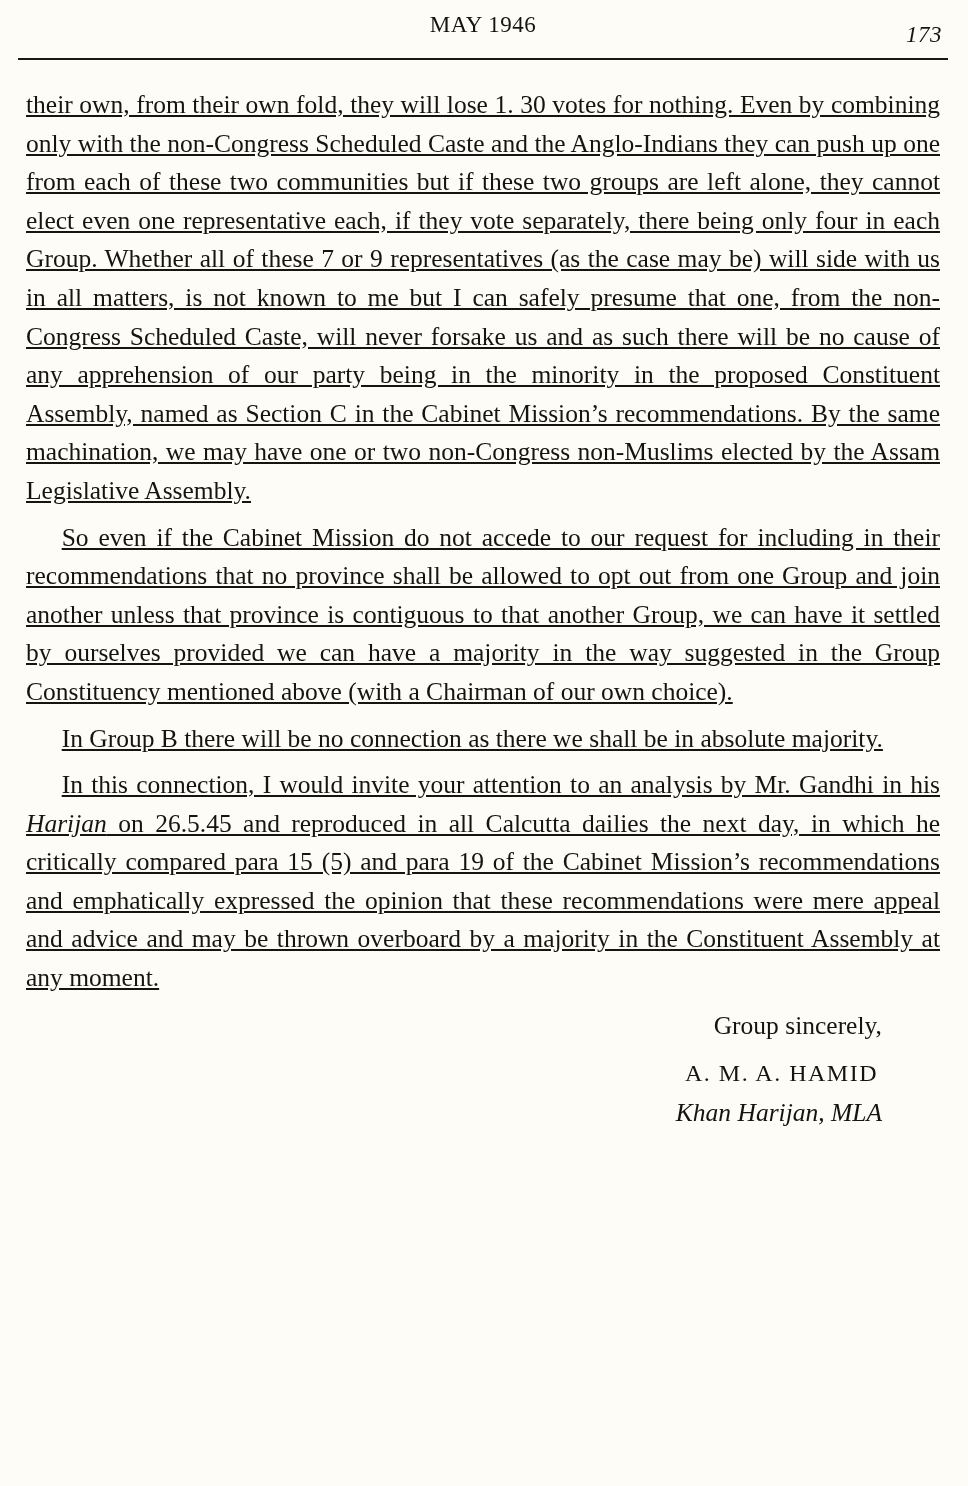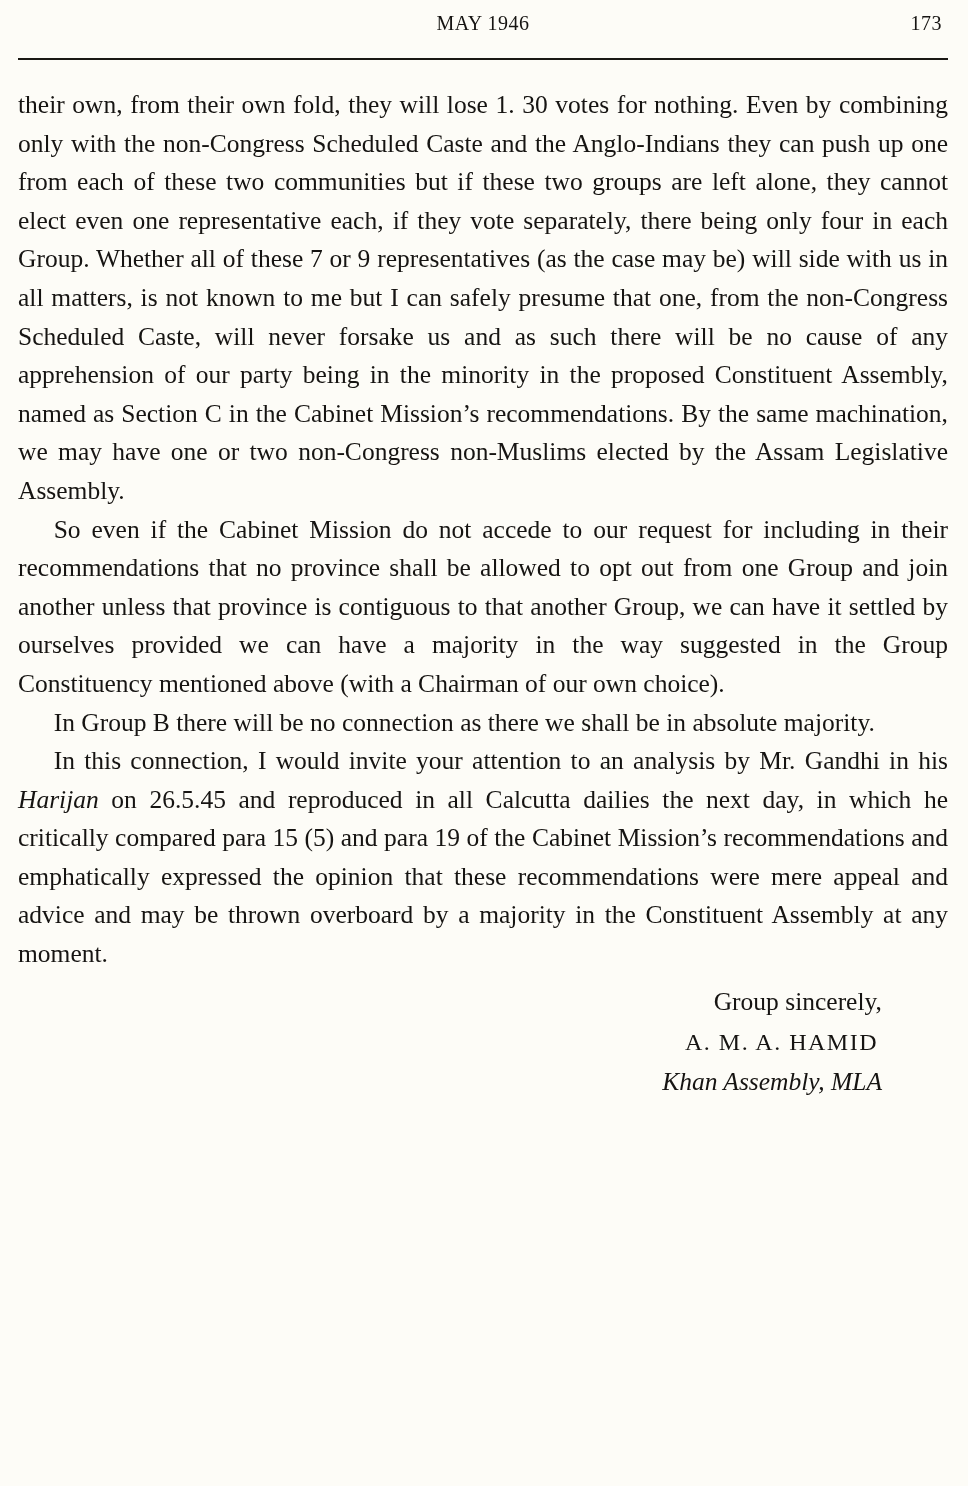--- a/index.html
+++ b/index.html
@@ -14,66 +14,69 @@
     margin: 0 auto;
     background: #fdfcf7;
     color: #161412;
     font-family: "Liberation Serif", "DejaVu Serif", serif;
     box-sizing: border-box;
     padding: 10px 20px 40px 18px;
   }
   .page-header {
     position: relative;
     height: 34px;
-    font-size: 20px;
+    font-size: 23px;
     letter-spacing: 0.5px;
   }
   .running-title {
     position: absolute;
     left: 0;
     right: 0;
     text-align: center;
     top: 2px;
   }
   .page-number {
     position: absolute;
     right: 6px;
-    top: 2px;
+    top: 12px;
+    font-style: italic;
   }
   .header-rule {
     border: none;
     border-top: 2px solid #1a1814;
     margin: 14px 0 26px 0;
   }
   .body-text {
     font-size: 25.5px;
     line-height: 38.6px;
     text-align: justify;
   }
   .para {
-    margin: 0;
+    margin: 8px;
     text-indent: 1.4em;
+    text-decoration: underline;
   }
   .para.no-indent {
     text-indent: 0;
   }
   .para em {
     font-style: italic;
   }
   .closing {
     margin-top: 8px;
     padding-right: 66px;
     text-align: right;
     font-size: 25.5px;
     line-height: 40px;
   }
   .signature-name {
     letter-spacing: 1.5px;
     font-size: 24px;
     padding-right: 4px;
+    margin-top: 7px;
   }
   .signature-title {
     font-style: italic;
   }
 </style>
 </head>
 <body>
 
 <div class="page">
 
@@ -87,16 +90,16 @@
   <main class="body-text">
     <p class="para no-indent">their own, from their own fold, they will lose 1. 30 votes for nothing. Even by combining only with the non-Congress Scheduled Caste and the Anglo-Indians they can push up one from each of these two communities but if these two groups are left alone, they cannot elect even one representative each, if they vote separately, there being only four in each Group. Whether all of these 7 or 9 representatives (as the case may be) will side with us in all matters, is not known to me but I can safely presume that one, from the non-Congress Scheduled Caste, will never forsake us and as such there will be no cause of any apprehension of our party being in the minority in the proposed Constituent Assembly, named as Section C in the Cabinet Mission’s recommendations. By the same machination, we may have one or two non-Congress non-Muslims elected by the Assam Legislative Assembly.</p>
     <p class="para">So even if the Cabinet Mission do not accede to our request for including in their recommendations that no province shall be allowed to opt out from one Group and join another unless that province is contiguous to that another Group, we can have it settled by ourselves provided we can have a majority in the way suggested in the Group Constituency mentioned above (with a Chairman of our own choice).</p>
     <p class="para">In Group B there will be no connection as there we shall be in absolute majority.</p>
     <p class="para"><span>In this connection, I would invite your attention to an analysis by Mr. Gandhi in his </span><em>Harijan</em><span> on 26.5.45 and reproduced in all Calcutta dailies the next day, in which he critically compared para 15 (5) and para 19 of the Cabinet Mission’s recommendations and emphatically expressed the opinion that these recommendations were mere appeal and advice and may be thrown overboard by a majority in the Constituent Assembly at any moment.</span></p>
   </main>
 
   <div class="closing">
     <div class="valediction">Group sincerely,</div>
     <div class="signature-name">A. M. A. HAMID</div>
-    <div class="signature-title">Khan Assembly, MLA</div>
+    <div class="signature-title">Khan Harijan, MLA</div>
   </div>
 
 </div>
 
 </body></html>

